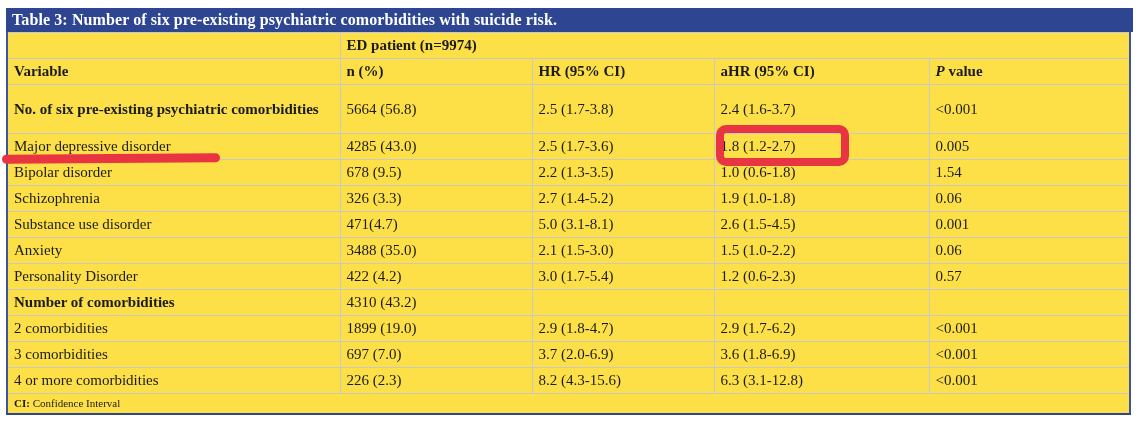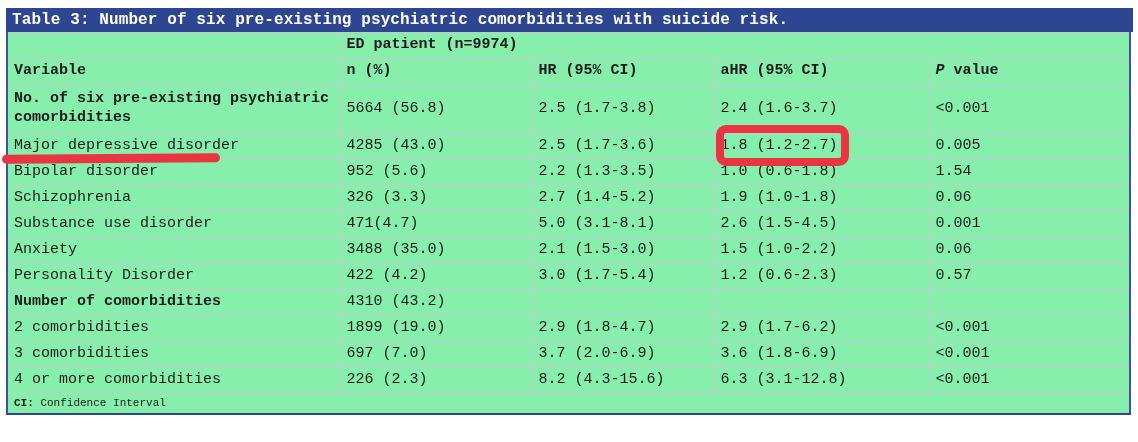--- a/index.html
+++ b/index.html
@@ -1,20 +1,20 @@
 <!DOCTYPE html>
 <html><head>
 <meta charset="utf-8">
 <style>
   html,body{margin:0;padding:0;background:#ffffff;}
   .canvas{
     position:relative;
     width:1138px;height:442px;
     background:#ffffff;
-    font-family:Liberation Mono, monospace;
+    font-family:Liberation Serif, serif;
     color:#1b1b1b;
     overflow:hidden;
   }
   .table-wrap{position:absolute;left:6px;top:8px;width:1127px;}
   .title-bar{
     background:#2e4592;
     color:#ffffff;
     font-weight:bold;
     font-size:16px;
     line-height:24px;
@@ -24,21 +24,21 @@
     white-space:nowrap;
     overflow:hidden;
   }
   table.t3{
     border-collapse:collapse;
     table-layout:fixed;
     width:996px;
     border:2px solid #3a55a4;
     border-top:none;
     border-bottom:2px solid #2e4592;
-    background:#86efac;
+    background:#fde047;
   }
   table.t3 td{
     border:1px solid #c9c9c9;
     padding:1px 6px;
     font-size:15px;
     line-height:1.25;
     vertical-align:middle;
     overflow:hidden;
   }
   tr.r-group td{height:23px;}
@@ -115,21 +115,21 @@
       <tr class="r-std">
         <td>Major depressive disorder</td>
         <td>4285 (43.0)</td>
         <td>2.5 (1.7-3.6)</td>
         <td>1.8 (1.2-2.7)</td>
         <td>0.005</td>
       </tr>
 
       <tr class="r-std">
         <td>Bipolar disorder</td>
-        <td>952 (5.6)</td>
+        <td>678 (9.5)</td>
         <td>2.2 (1.3-3.5)</td>
         <td>1.0 (0.6-1.8)</td>
         <td>1.54</td>
       </tr>
 
       <tr class="r-std">
         <td>Schizophrenia</td>
         <td>326 (3.3)</td>
         <td>2.7 (1.4-5.2)</td>
         <td>1.9 (1.0-1.8)</td>

